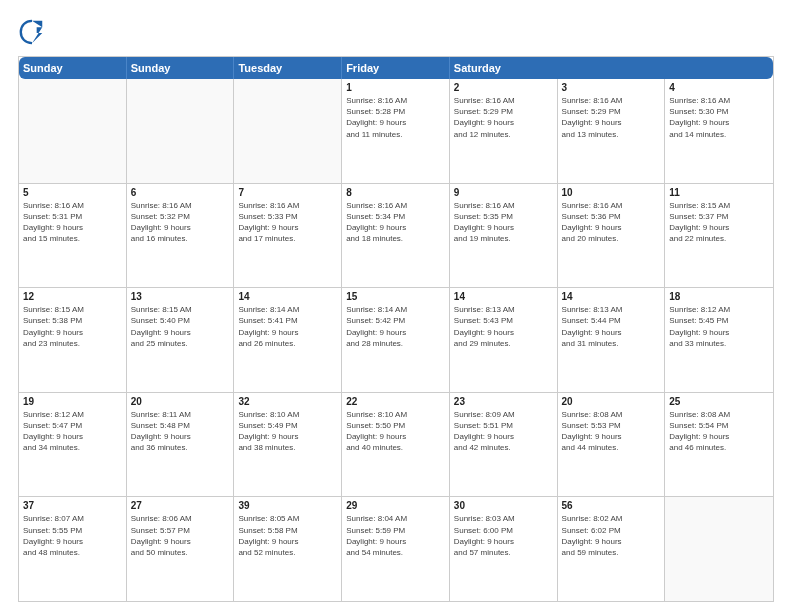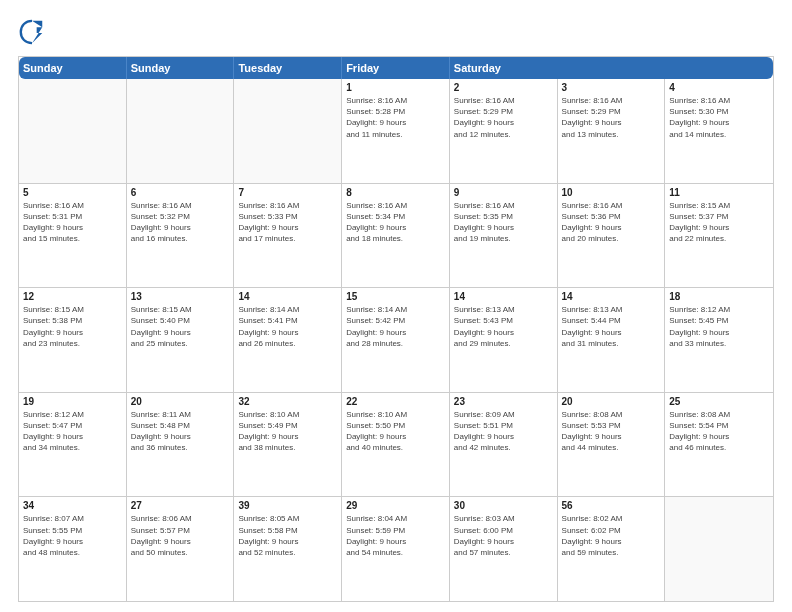--- a/index.html
+++ b/index.html
@@ -241,21 +241,21 @@
             <div class="day-num">20</div>
             <div class="cell-info">Sunrise: 8:08 AM<br>Sunset: 5:53 PM<br>Daylight: 9 hours<br>and 44 minutes.</div>
           </div>
           <div class="cal-cell">
             <div class="day-num">25</div>
             <div class="cell-info">Sunrise: 8:08 AM<br>Sunset: 5:54 PM<br>Daylight: 9 hours<br>and 46 minutes.</div>
           </div>
         </div>
         <div class="cal-row">
           <div class="cal-cell">
-            <div class="day-num">34</div>
+            <div class="day-num">37</div>
             <div class="cell-info">Sunrise: 8:07 AM<br>Sunset: 5:55 PM<br>Daylight: 9 hours<br>and 48 minutes.</div>
           </div>
           <div class="cal-cell">
             <div class="day-num">27</div>
             <div class="cell-info">Sunrise: 8:06 AM<br>Sunset: 5:57 PM<br>Daylight: 9 hours<br>and 50 minutes.</div>
           </div>
           <div class="cal-cell">
             <div class="day-num">39</div>
             <div class="cell-info">Sunrise: 8:05 AM<br>Sunset: 5:58 PM<br>Daylight: 9 hours<br>and 52 minutes.</div>
           </div>

